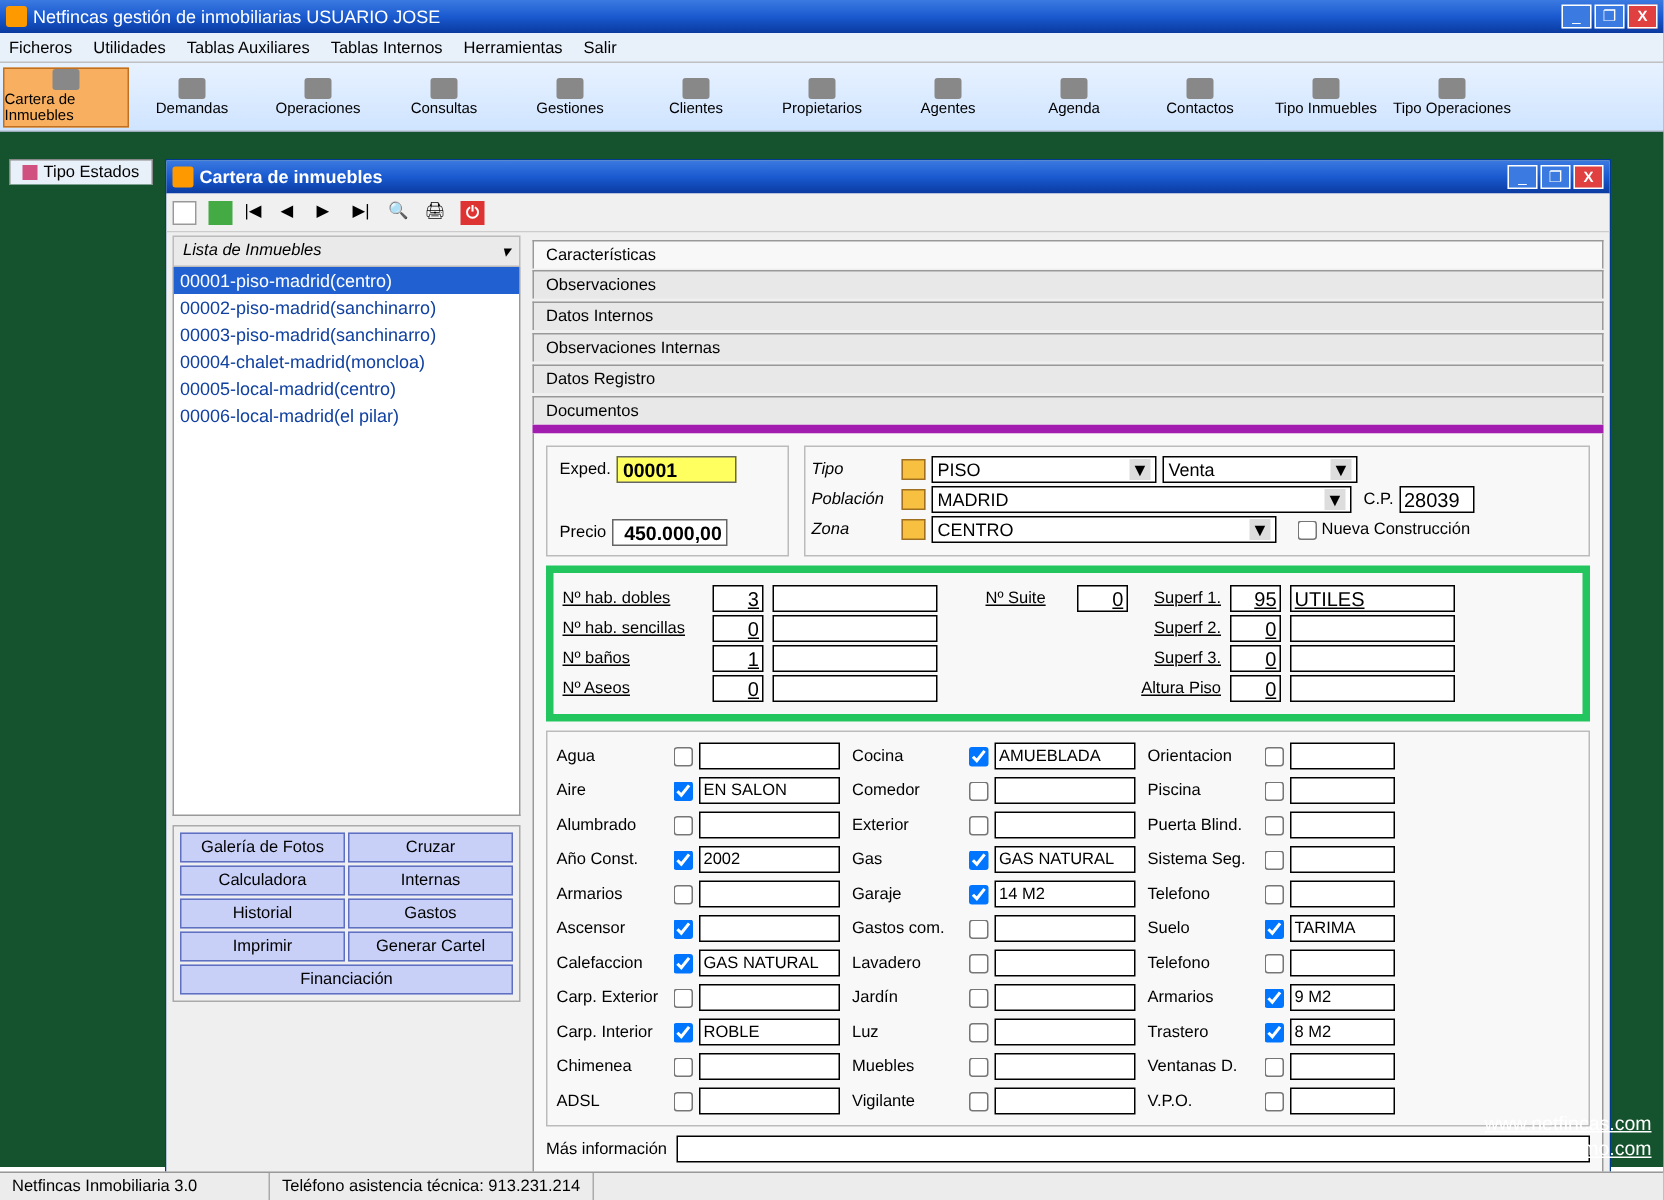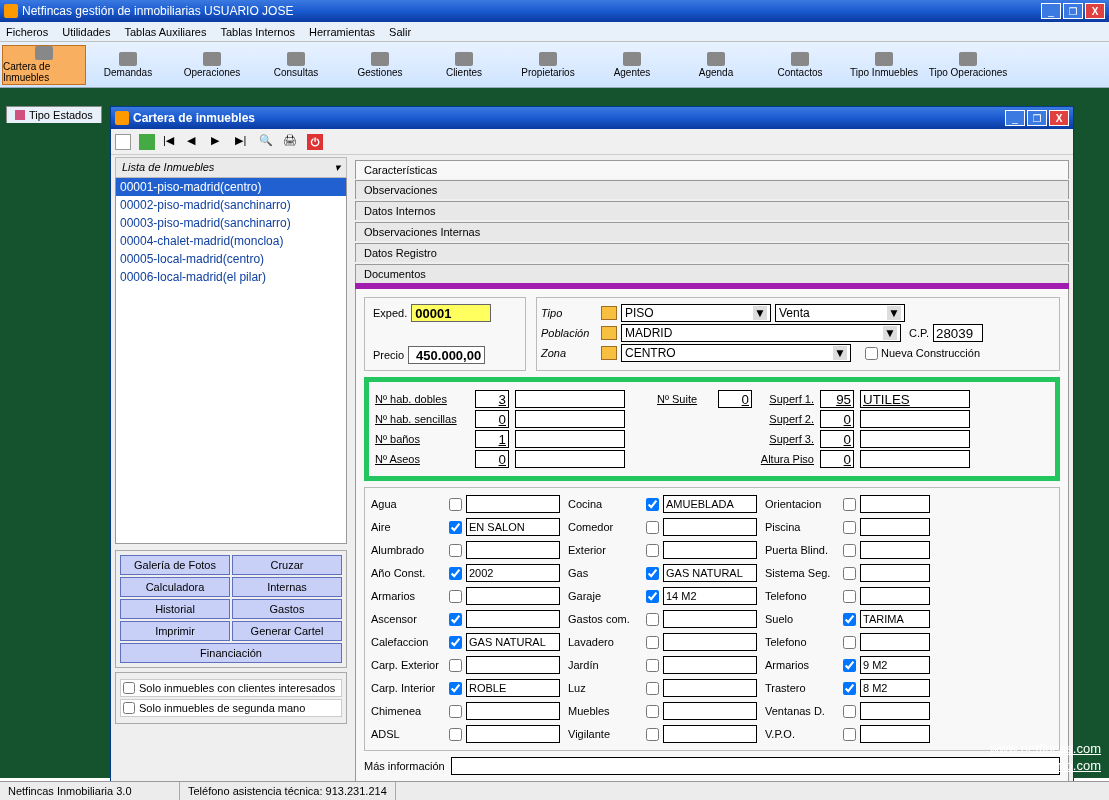--- a/index.html
+++ b/index.html
@@ -233,30 +233,20 @@
             <button>Cruzar</button>
             <button>Calculadora</button>
             <button>Internas</button>
             <button>Historial</button>
             <button>Gastos</button>
             <button>Imprimir</button>
             <button>Generar Cartel</button>
             <button class="wide">Financiación</button>
           </div>
 
-          <div class="checks">
-            <div class="check-row">
-                <input type="checkbox" style="">
-                <span>Solo inmuebles con clientes interesados</span>
-              </div>
-            <div class="check-row">
-                <input type="checkbox" style="">
-                <span>Solo inmuebles de segunda mano</span>
-              </div>
-          </div>
         </div>
 
         <div class="right-panel">
           <div class="tabs-row">
             <div class="tab active">Características</div>
             <div class="tab">Observaciones</div>
             <div class="tab">Datos Internos</div>
             <div class="tab">Observaciones Internas</div>
             <div class="tab">Datos Registro</div>
             <div class="tab">Documentos</div>

